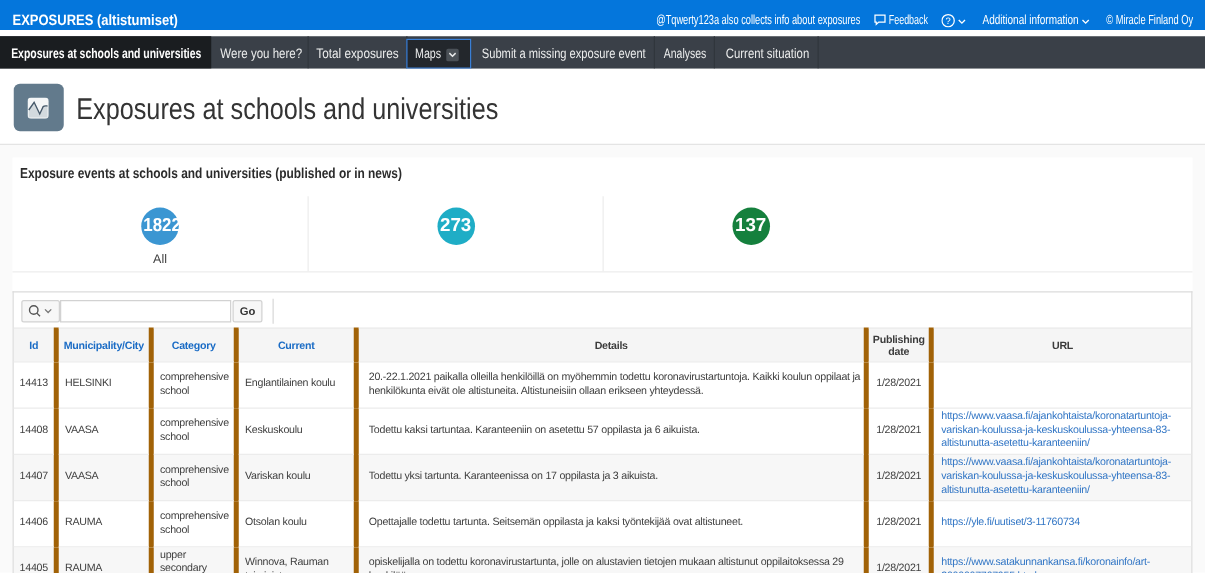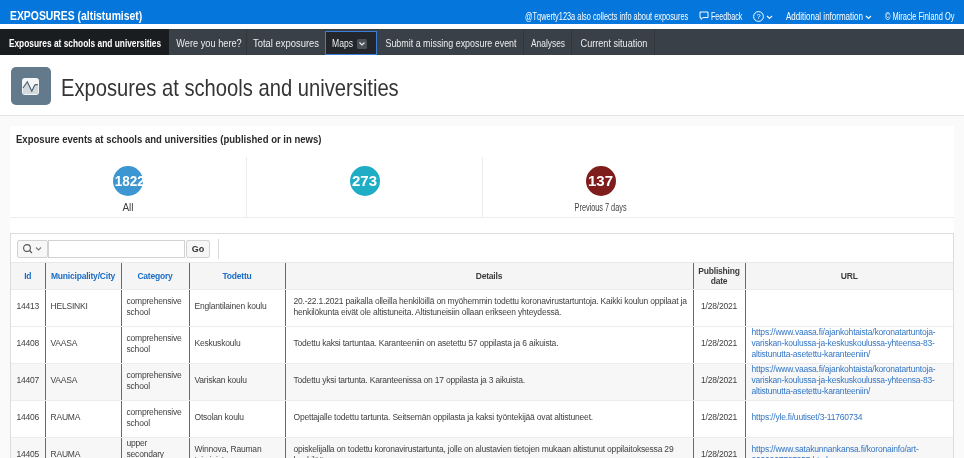--- a/index.html
+++ b/index.html
@@ -32,21 +32,21 @@
 #report { position:absolute; left:10px; top:233px; width:944px; height:226px; border:1px solid #dcdcdc; border-bottom:none; background:#fff; }
 #toolbar { position:relative; height:28px; }
 .tbtn { position:absolute; border:1px solid #d2d2d2; background:#f7f7f7; border-radius:2px; }
 #searchbtn { left:6px; top:6px; width:31px; height:18px; }
 #searchinp { position:absolute; left:37px; top:6px; width:137px; height:18px; border:1px solid #d2d2d2; background:#fff; }
 #gobtn { left:175px; top:6px; width:24px; height:18px; font-size:9px; font-weight:bold; color:#333; text-align:center; line-height:16px; }
 #tsep { position:absolute; left:207px; top:5px; width:1px; height:20px; background:#d9d9d9; }
 
 table { border-collapse:collapse; table-layout:fixed; width:942px; font-size:8.5px; letter-spacing:-0.2px; color:#3f3f3f; }
 th, td { border-bottom:1px solid #ececec; vertical-align:middle; overflow:hidden; }
-th + th, td + td { border-left:1px solid #a16207; }
+th + th, td + td { border-left:4px solid #a16207; }
 thead th { background:#f5f5f5; height:27px; font-size:8.5px; text-align:center; border-top:1px solid #e8e8e8; }
 thead th.blue { color:#1b6cc5; }
 thead th.dark { color:#3c3c3c; }
 td { height:37.1px; line-height:11px; padding-bottom:3px; }
 td.ctr { text-align:center; }
 td.pl { padding-left:5px; }
 td.pd { padding-left:8px; padding-right:2px; }
 td.purl { padding-left:6px; padding-right:6px; }
 tr.alt td { background:#f7f7f7; }
 tr.lastrow td { height:33px; }
@@ -115,22 +115,21 @@
 
 <div id="stats">
   <div class="cell">
       <div class="circ" style="background:#3b96d2"><span class="sxl" style="transform:scaleX(0.9); transform-origin:center">1822</span></div>
       <div class="clabel">All</div>
     </div>
   <div class="cell">
       <div class="circ" style="background:#1fadc6">273</div>
     </div>
   <div class="cell">
-      <div class="circ" style="background:#7f1d1d">137</div>
-      <div class="clabel"><span class="sxl" style="transform:scaleX(0.73); transform-origin:center">Previous 7 days</span></div>
+      <div class="circ" style="background:#15803d">137</div>
     </div>
 </div>
 
 <div id="report">
   <div id="toolbar">
     <div class="tbtn" id="searchbtn">
       <svg width="29" height="16" viewBox="0 0 29 16">
           <circle cx="9" cy="7" r="3.4" fill="none" stroke="#555" stroke-width="1.1"></circle>
           <line x1="11.5" y1="9.5" x2="14" y2="12" stroke="#555" stroke-width="1.1"></line>
           <path d="M18 6.5 L20.5 9 L23 6.5" fill="none" stroke="#777" stroke-width="1.1"></path>
@@ -148,21 +147,21 @@
         <col style="width:96px">
         <col style="width:408px">
         <col style="width:52px">
         <col style="width:208px">
     </colgroup>
     <thead>
       <tr>
         <th class="blue">Id</th>
         <th class="blue">Municipality/City</th>
         <th class="blue">Category</th>
-        <th class="blue">Todettu</th>
+        <th class="blue">Current</th>
         <th class="dark">Details</th>
         <th class="dark">Publishing<br>date</th>
         <th class="dark">URL</th>
       </tr>
     </thead>
     <tbody>
       <tr>
         <td class="ctr">14413</td>
         <td class="pl">HELSINKI</td>
         <td class="pl">comprehensive school</td>

